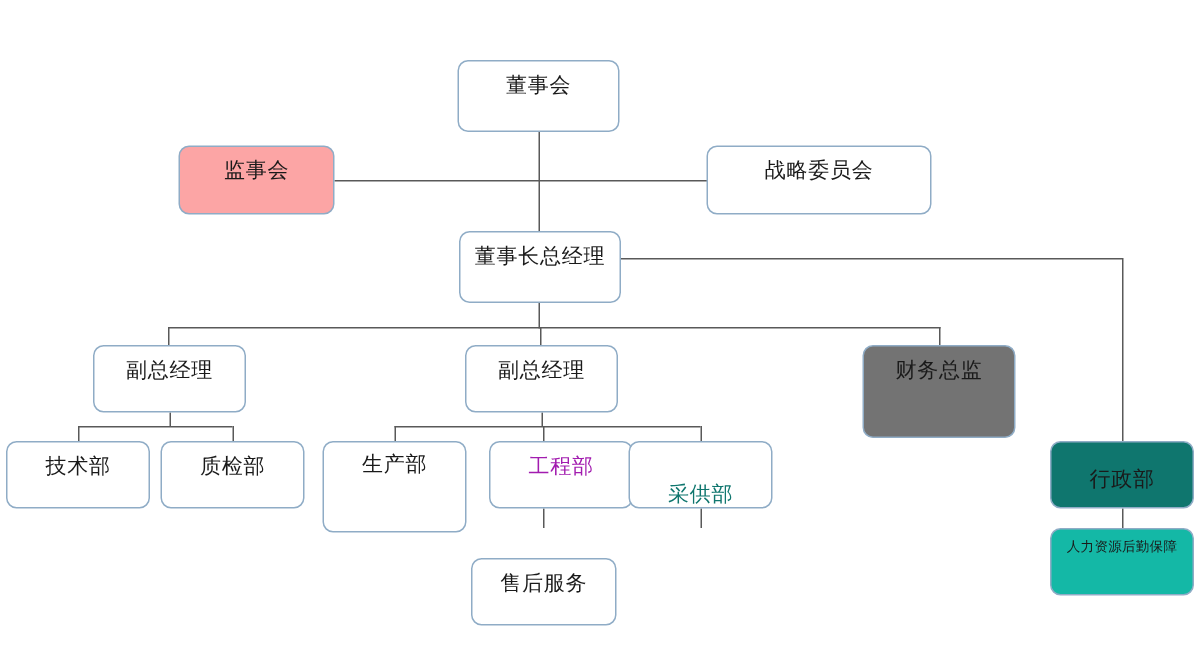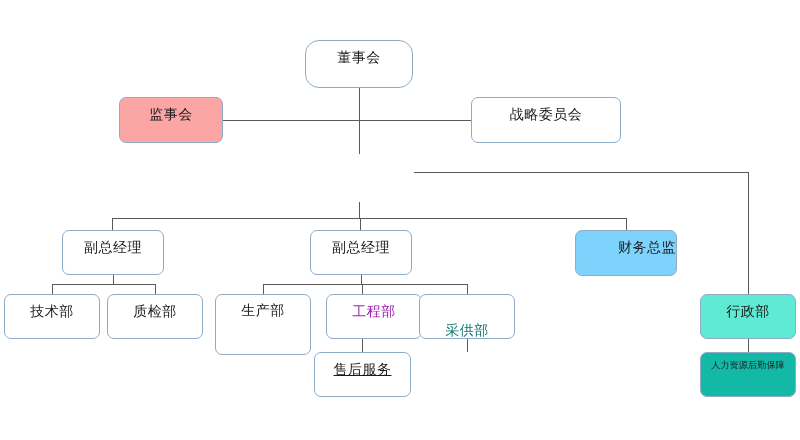--- a/index.html
+++ b/index.html
@@ -63,55 +63,58 @@
     <div class="conn v" style="left: 52px; top: 284px; height: 10px; background: rgb(89, 89, 89);"></div>
     <div class="conn v" style="left: 155px; top: 284px; height: 10px; background: rgb(89, 89, 89);"></div>
     <div class="conn v" style="left: 361px; top: 275px; height: 9px; background: rgb(89, 89, 89);"></div>
     <div class="conn h" style="left: 263px; top: 284px; width: 204px; background: rgb(89, 89, 89);"></div>
     <div class="conn v" style="left: 263px; top: 284px; height: 10px; background: rgb(89, 89, 89);"></div>
     <div class="conn v" style="left: 362px; top: 284px; height: 10px; background: rgb(89, 89, 89);"></div>
     <div class="conn v" style="left: 467px; top: 284px; height: 10px; background: rgb(89, 89, 89);"></div>
     <div class="conn v" style="left: 362px; top: 339px; height: 13px; background: rgb(89, 89, 89);"></div>
     <div class="conn v" style="left: 467px; top: 339px; height: 13px; background: rgb(89, 89, 89);"></div>
     <div class="conn v" style="left: 748px; top: 339px; height: 13px; background: rgb(89, 89, 89);"></div>
-    <div class="node" style="left: 305px; top: 40px; width: 108px; height: 48px; border-color: rgb(143, 172, 198); background: rgb(255, 255, 255); color: rgb(26, 26, 26); border-radius: 14px;">
+    <div class="node" style="left: 305px; top: 40px; width: 108px; height: 48px; border-color: rgb(143, 172, 198); background: rgb(255, 255, 255); color: rgb(26, 26, 26);">
       <span>董事会</span>
     </div>
     <div class="node" style="left: 119px; top: 97px; width: 104px; height: 46px; border-color: rgb(143, 172, 198); background: #fca5a5; color: rgb(26, 26, 26);">
       <span>监事会</span>
     </div>
     <div class="node" style="left: 471px; top: 97px; width: 150px; height: 46px; border-color: rgb(143, 172, 198); background: rgb(255, 255, 255); color: rgb(26, 26, 26);">
       <span>战略委员会</span>
     </div>
+    <div class="node" style="left: 306px; top: 154px; width: 108px; height: 48px; border-color: rgb(143, 172, 198); background: rgb(255, 255, 255); color: rgb(26, 26, 26);">
+      <span>董事长总经理</span>
+    </div>
     <div class="node" style="left: 62px; top: 230px; width: 102px; height: 45px; border-color: rgb(143, 172, 198); background: rgb(255, 255, 255); color: rgb(26, 26, 26);">
       <span>副总经理</span>
     </div>
     <div class="node" style="left: 310px; top: 230px; width: 102px; height: 45px; border-color: rgb(143, 172, 198); background: rgb(255, 255, 255); color: rgb(26, 26, 26);">
       <span>副总经理</span>
     </div>
-    <div class="node" style="left: 575px; top: 230px; width: 102px; height: 46px; border-color: rgb(143, 172, 198); background: #7dd3fc; color: rgb(26, 26, 26); justify-content: flex-end;">
+    <div class="node" style="left: 575px; top: 230px; width: 102px; height: 62px; border-color: rgb(143, 172, 198); background: #737373; color: rgb(26, 26, 26);">
       <span>财务总监</span>
     </div>
     <div class="node" style="left: 4px; top: 294px; width: 96px; height: 45px; border-color: rgb(143, 172, 198); background: rgb(255, 255, 255); color: rgb(26, 26, 26);">
       <span>技术部</span>
     </div>
     <div class="node" style="left: 107px; top: 294px; width: 96px; height: 45px; border-color: rgb(143, 172, 198); background: rgb(255, 255, 255); color: rgb(26, 26, 26);">
       <span>质检部</span>
     </div>
     <div class="node" style="left: 215px; top: 294px; width: 96px; height: 61px; border-color: rgb(143, 172, 198); background: rgb(255, 255, 255); color: rgb(26, 26, 26); font-family: Liberation Mono, monospace;">
       <span>生产部</span>
     </div>
     <div class="node" style="left: 314px; top: 294px; width: 96px; height: 45px; border-color: rgb(143, 172, 198); background: rgb(255, 255, 255); color: #a21caf; margin-left: 12px;">
       <span>工程部</span>
     </div>
     <div class="node" style="left: 419px; top: 294px; width: 96px; height: 45px; border-color: rgb(143, 172, 198); background: rgb(255, 255, 255); color: #0f766e; align-items: flex-end;">
       <span>采供部</span>
     </div>
-    <div class="node" style="left: 700px; top: 294px; width: 96px; height: 45px; border-color: rgb(143, 172, 198); background: #5eead4; color: rgb(26, 26, 26);">
+    <div class="node" style="left: 700px; top: 294px; width: 96px; height: 45px; border-color: rgb(143, 172, 198); background: #0f766e; color: rgb(26, 26, 26); align-items: center;">
       <span>行政部</span>
     </div>
-    <div class="node" style="left: 314px; top: 352px; width: 97px; height: 45px; border-color: rgb(143, 172, 198); background: rgb(255, 255, 255); color: rgb(26, 26, 26); text-decoration: underline;">
+    <div class="node" style="left: 314px; top: 372px; width: 97px; height: 45px; border-color: rgb(143, 172, 198); background: rgb(255, 255, 255); color: rgb(26, 26, 26);">
       <span>售后服务</span>
     </div>
     <div class="node small" style="left: 700px; top: 352px; width: 96px; height: 45px; border-color: rgb(143, 172, 198); background: #14b8a6; color: rgb(26, 26, 26);">
       <span>人力资源后勤保障</span>
     </div>
   </div>
 
 </body></html>

